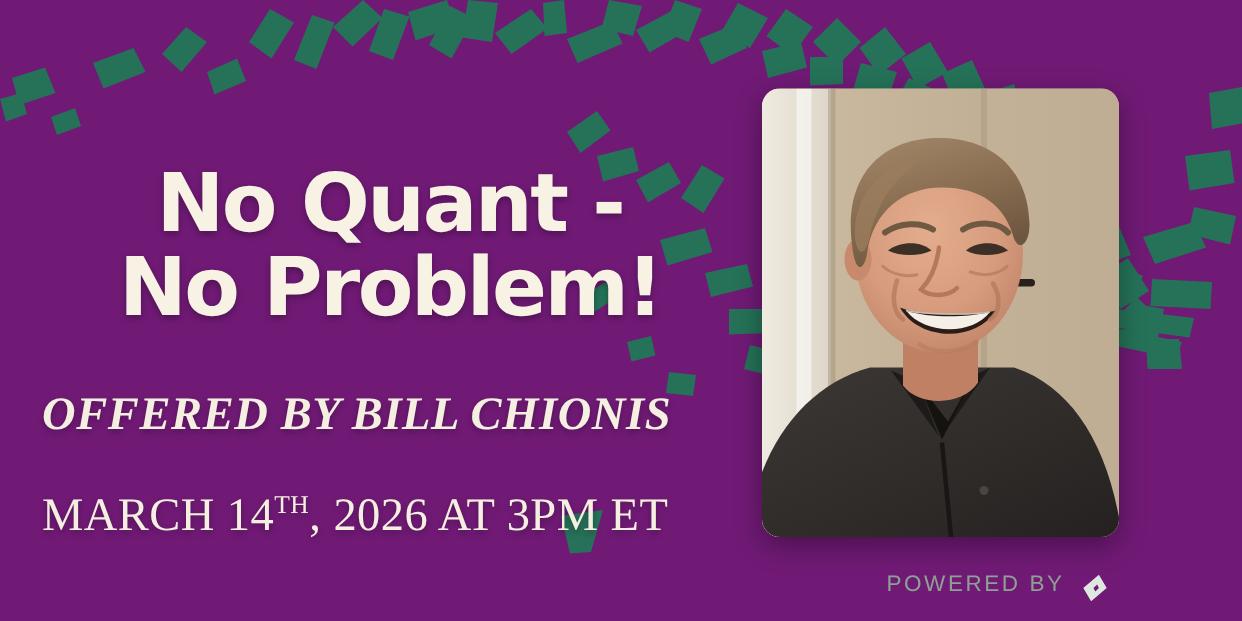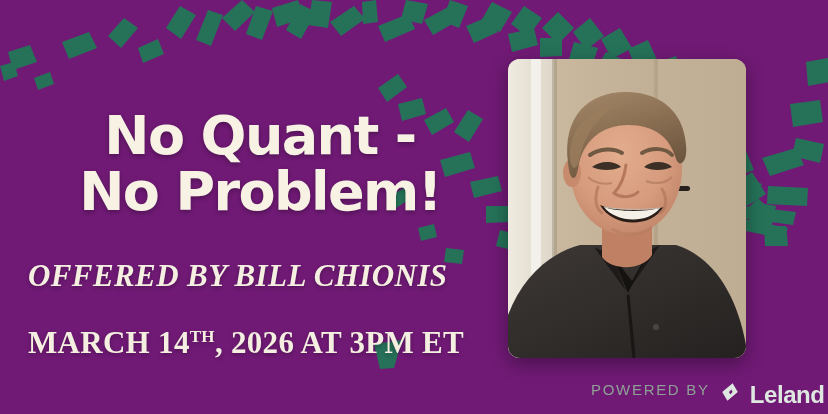--- a/index.html
+++ b/index.html
@@ -62,21 +62,21 @@
     letter-spacing: 0.4px;
     text-shadow: 0 2px 4px rgba(0,0,0,0.28);
   }
 
   .datetime {
     position: absolute;
     left: 28px;
     top: 325px;
     color: #f4efe1;
     font-family: "Liberation Serif", serif;
-    font-weight: bold;
+    font-weight: normal;
     font-size: 31px;
     letter-spacing: 0.3px;
     text-shadow: 0 2px 4px rgba(0,0,0,0.28);
     white-space: nowrap;
   }
   .datetime sup {
     font-size: 0.55em;
     vertical-align: super;
     line-height: 0;
   }
@@ -300,16 +300,15 @@
   </div>
 
   <div class="powered">
     <span class="powered-label">POWERED BY</span>
     <span class="leland-mark">
       <svg width="22" height="22" viewBox="0 0 22 22" aria-hidden="true">
         <path d="M3.2 11 L13.6 2.2 L18.8 11 L8.4 19.8 Z
                  M10.0 11 L12.4 8.6 L13.6 11 L11.2 13.4 Z" fill="#dfe7e1" fill-rule="evenodd"></path>
       </svg>
     </span>
-    <span class="leland-word">Leland</span>
   </div>
 
 </div>
 
 </body></html>

